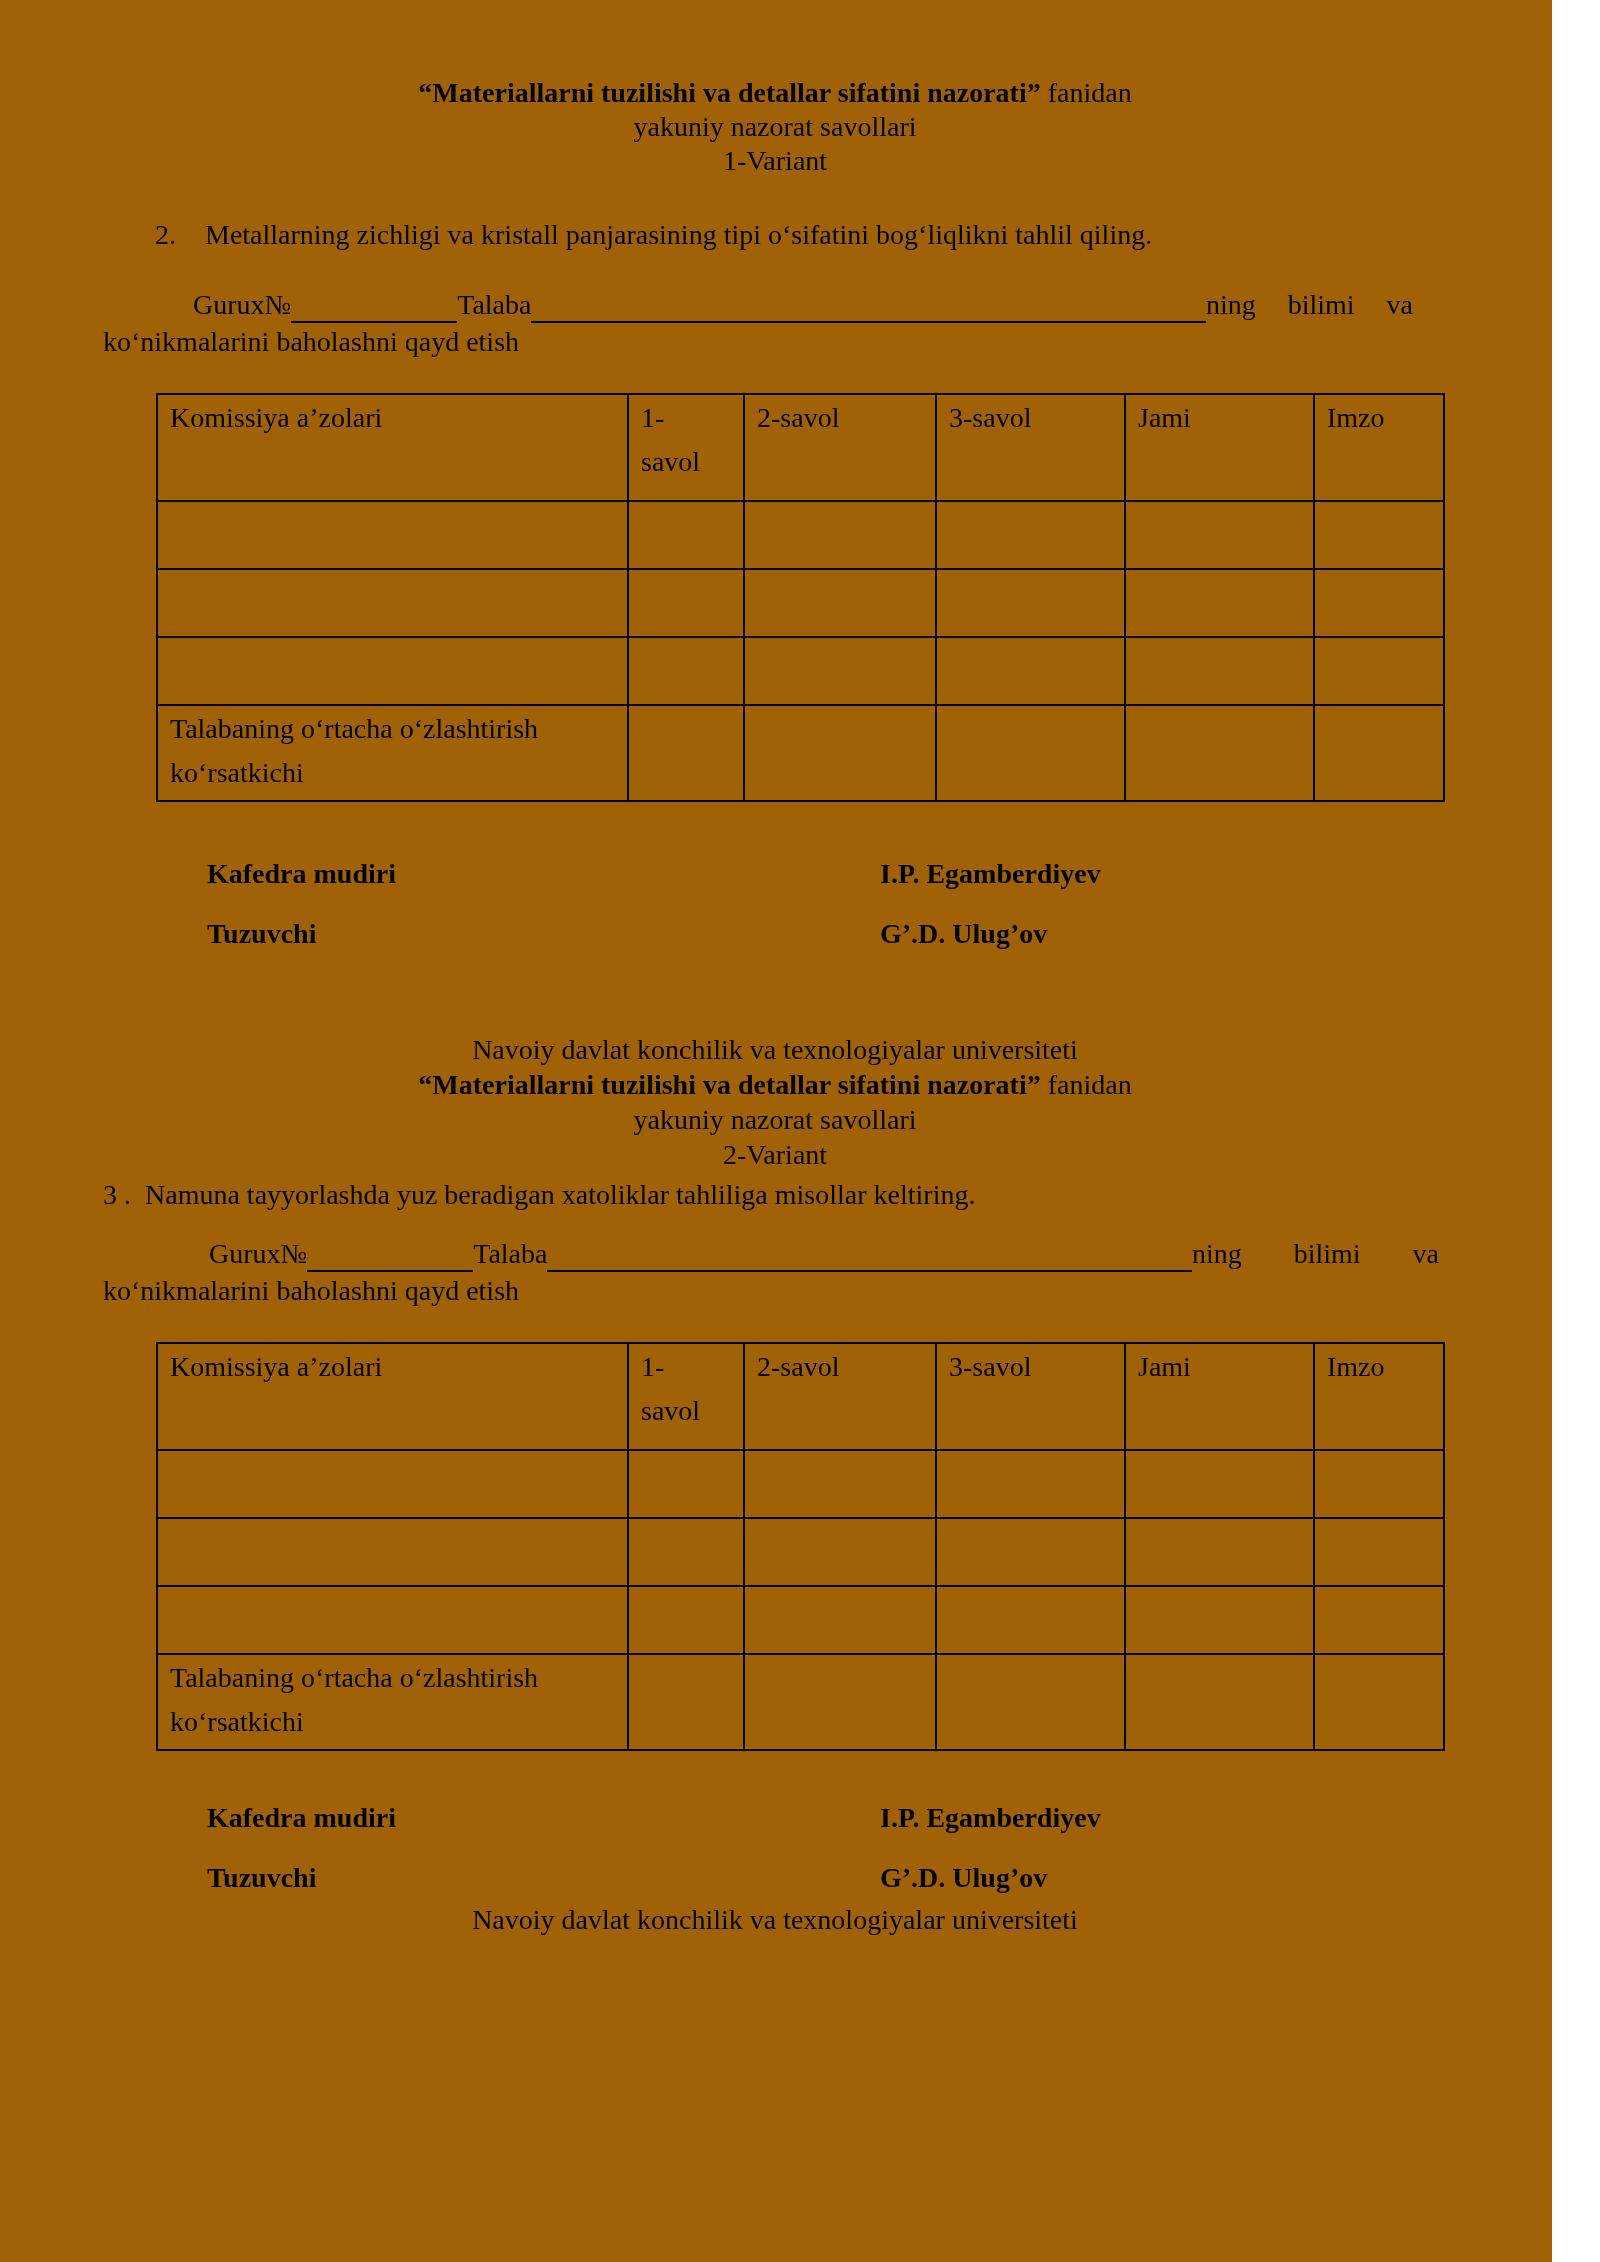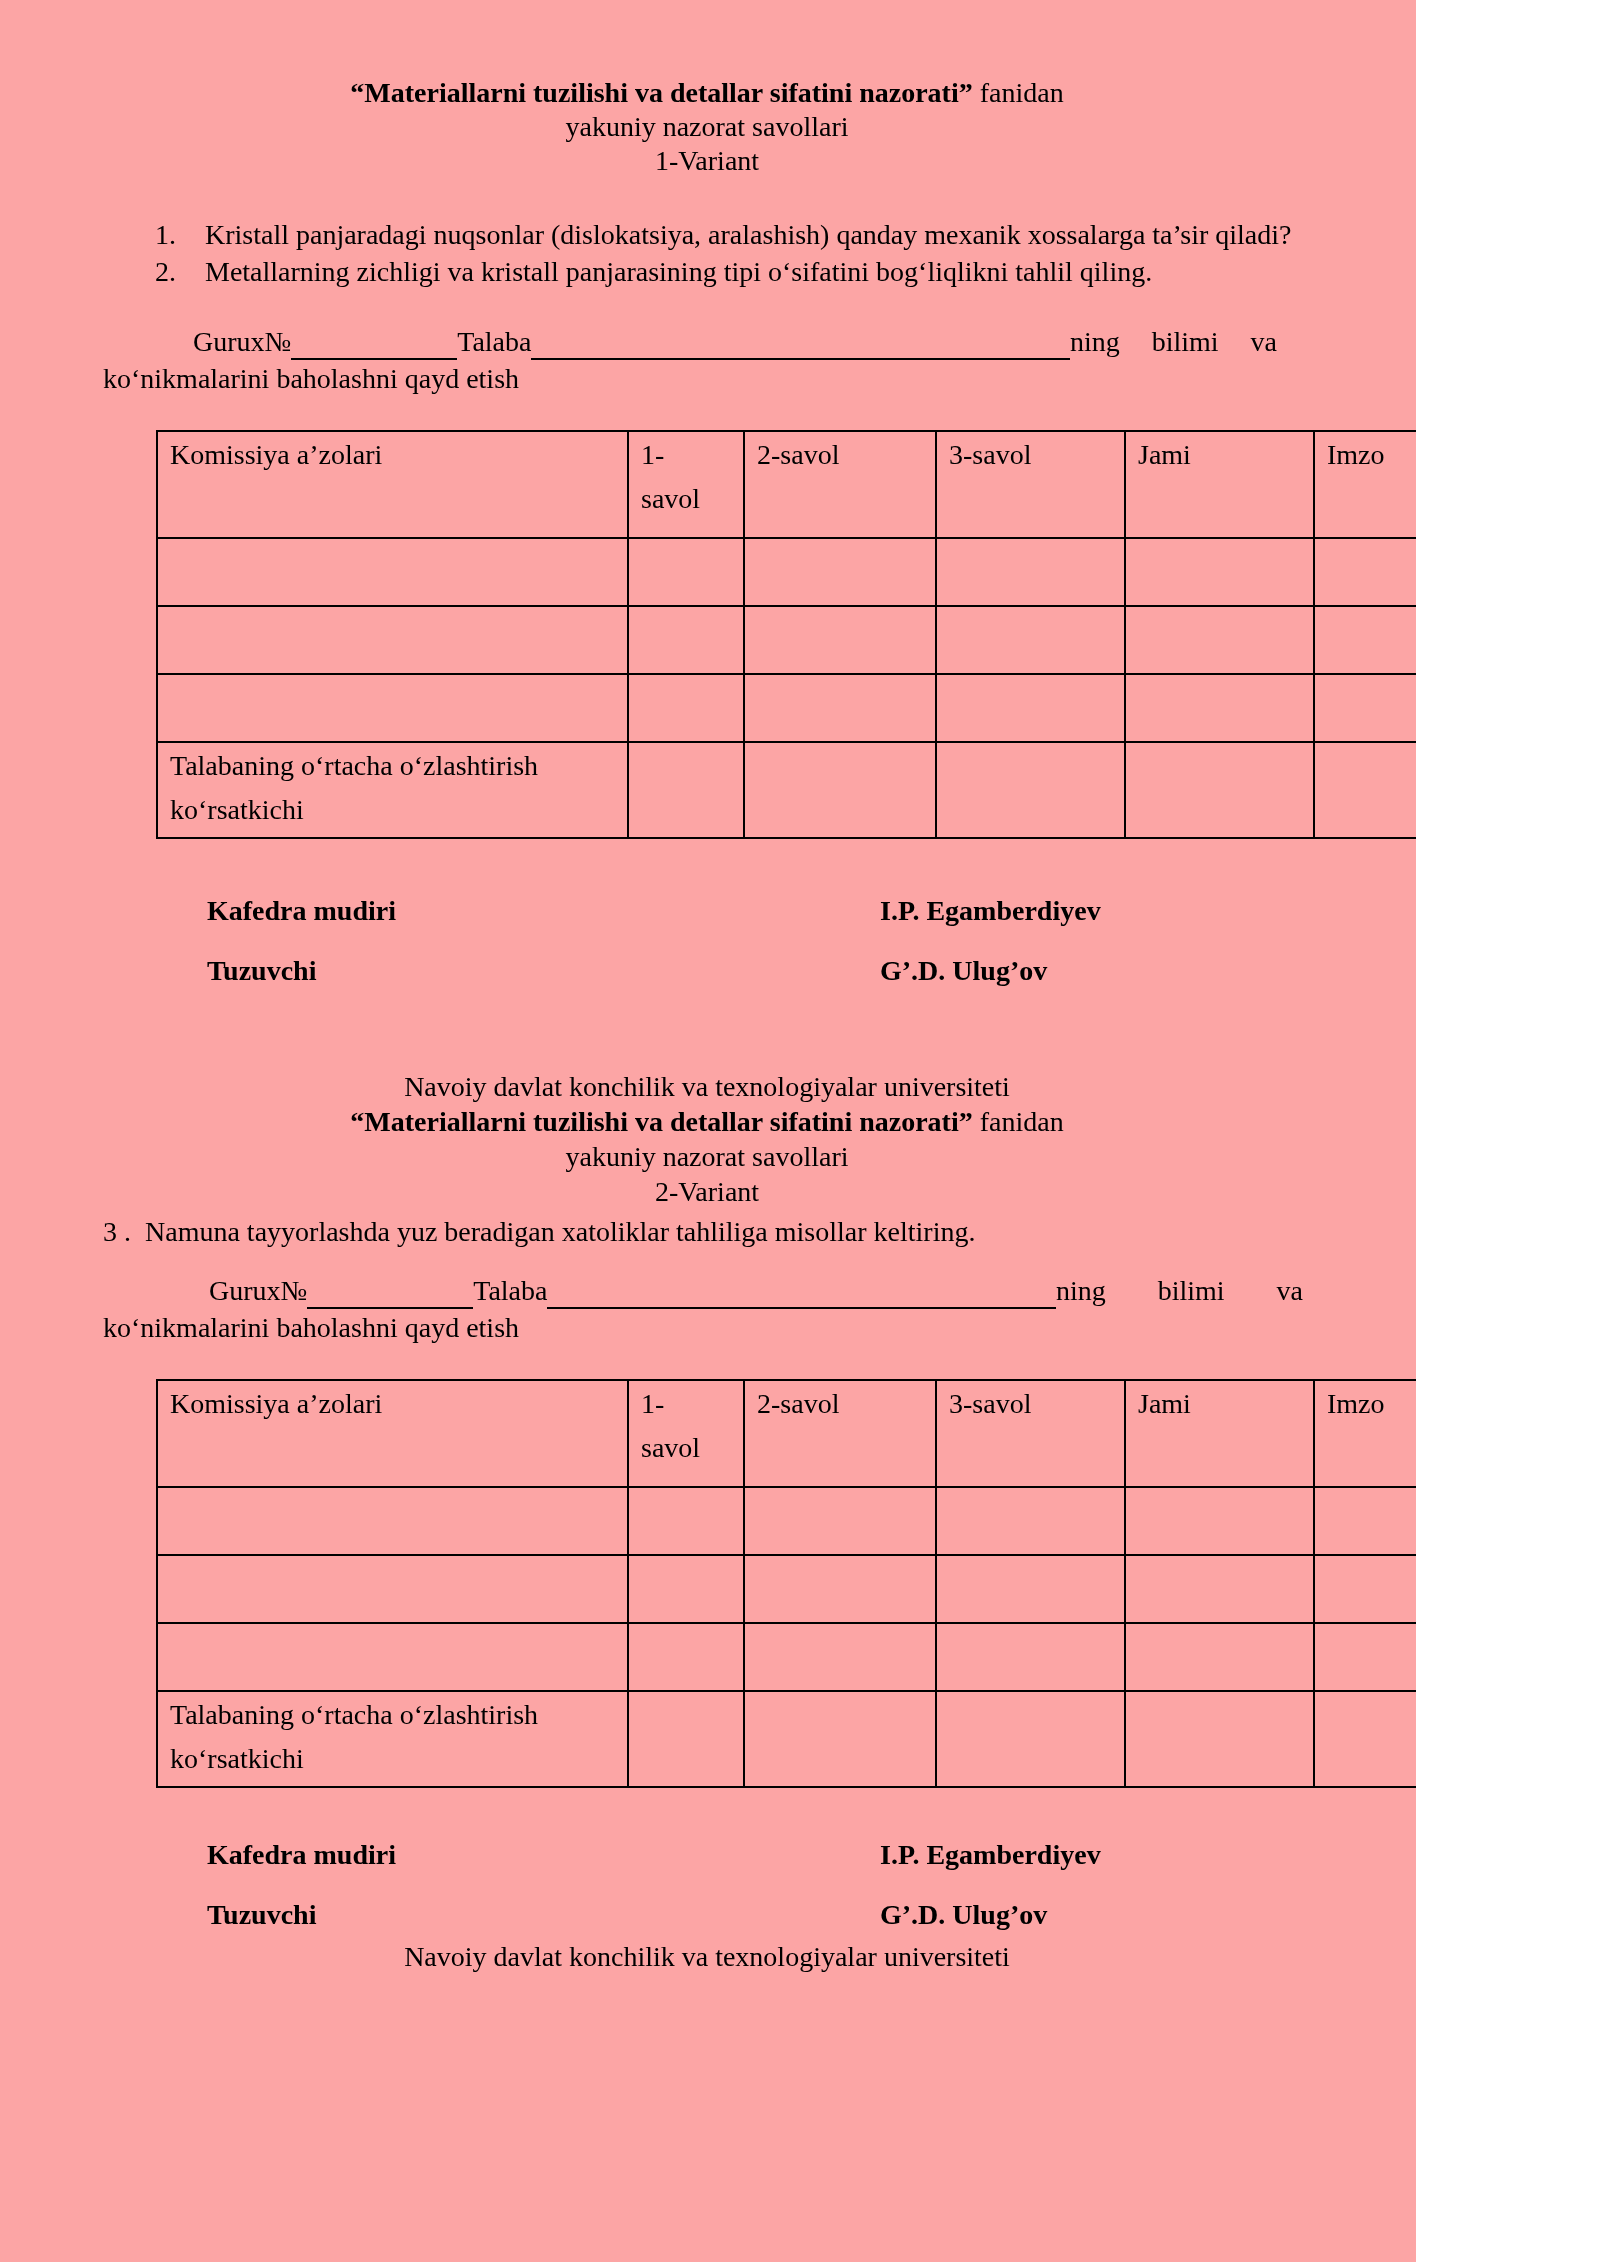--- a/index.html
+++ b/index.html
@@ -1,19 +1,19 @@
 <!DOCTYPE html>
 <html><head>
 <meta charset="utf-8">
 <style>
   html,body{margin:0;padding:0;background:#ffffff;}
   .page{
     position:relative;
-    width:1416px;height:2262px;
-    background:#fca5a5;color:#000;
+    width:1552px;height:2262px;
+    background:#a16207;color:#000;
     font-family:"Liberation Serif","DejaVu Serif",serif;
     font-size:28px;
     box-sizing:border-box;
     padding:76px 105px 0 103px;
     overflow:hidden;
   }
   .center{text-align:center;}
   .b{font-weight:bold;}
   .tline{line-height:34px;}
 
@@ -70,23 +70,20 @@
 
   <div class="center">
     <div class="tline">
       <span class="b">“Materiallarni tuzilishi va detallar sifatini nazorati”</span><span> fanidan</span>
     </div>
     <div class="tline">yakuniy nazorat savollari</div>
     <div class="tline">1-Variant</div>
   </div>
 
   <ol class="qlist1">
-    <li>
-      <span class="qnum">1.</span><span>Kristall panjaradagi nuqsonlar (dislokatsiya, aralashish) qanday mexanik xossalarga ta’sir qiladi?</span>
-    </li>
     <li>
       <span class="qnum">2.</span><span>Metallarning zichligi va kristall panjarasining tipi o‘sifatini bog‘liqlikni tahlil qiling.</span>
     </li>
   </ol>
 
   <div class="record rec1">
     <span class="ind1"></span>
     <span>Gurux№</span>
     <span class="blank blank-sm"></span>
     <span>Talaba</span>

